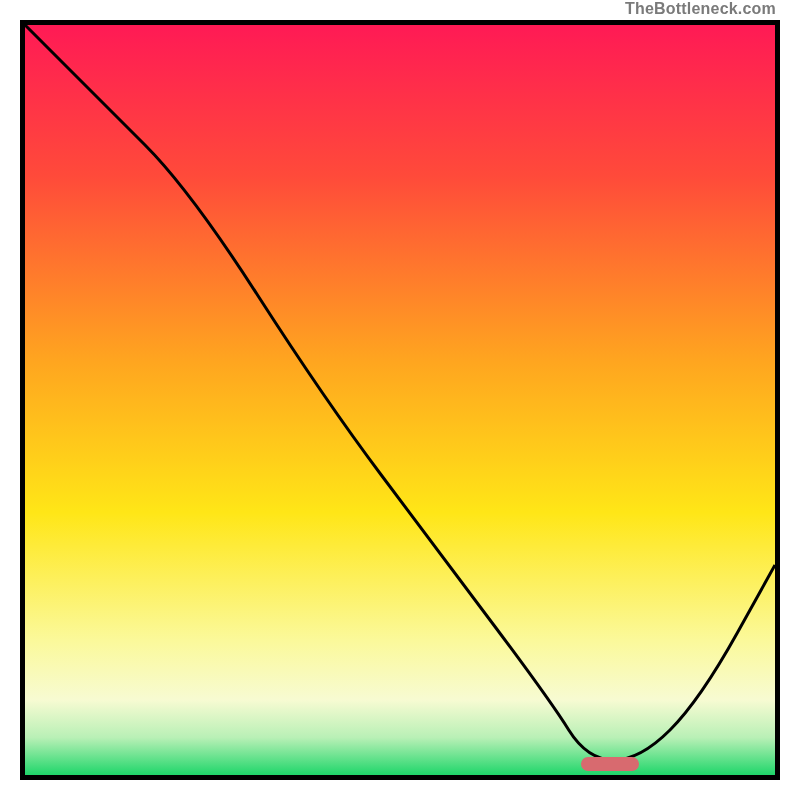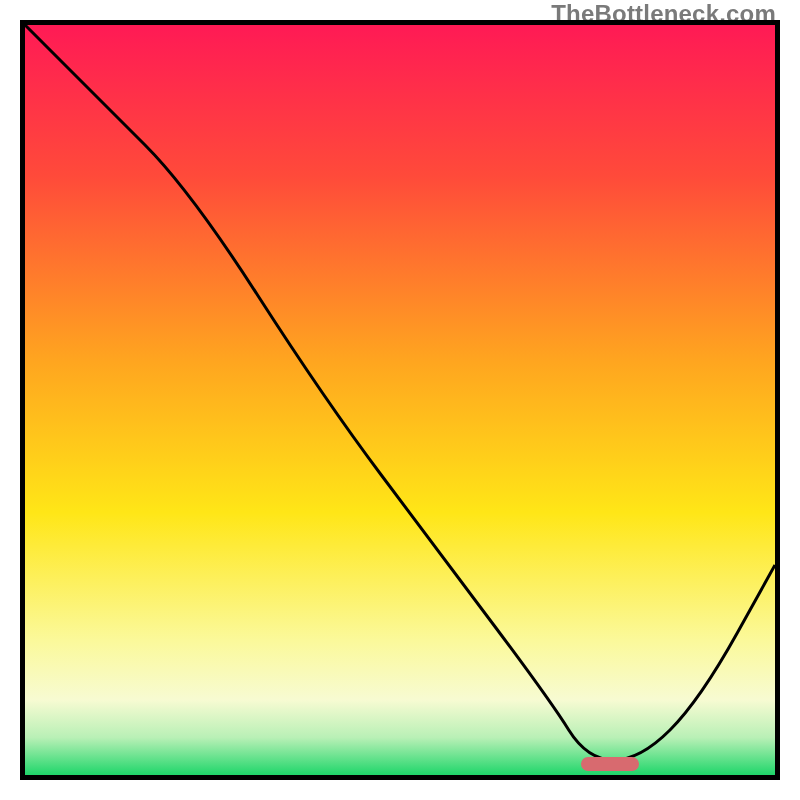--- a/index.html
+++ b/index.html
@@ -24,21 +24,21 @@
     position: absolute;
     left: 0;
     top: 0;
     right: 0;
     bottom: 0;
   }
   .watermark {
     position: absolute;
     top: 0px;
     right: 24px;
-    font-size: 24px;
+    font-size: 16px;
     font-weight: 600;
     color: #7a7a7a;
     letter-spacing: 0.2px;
   }
   svg.curve {
     position: absolute;
     left: 0;
     top: 0;
     width: 100%;
     height: 100%;

